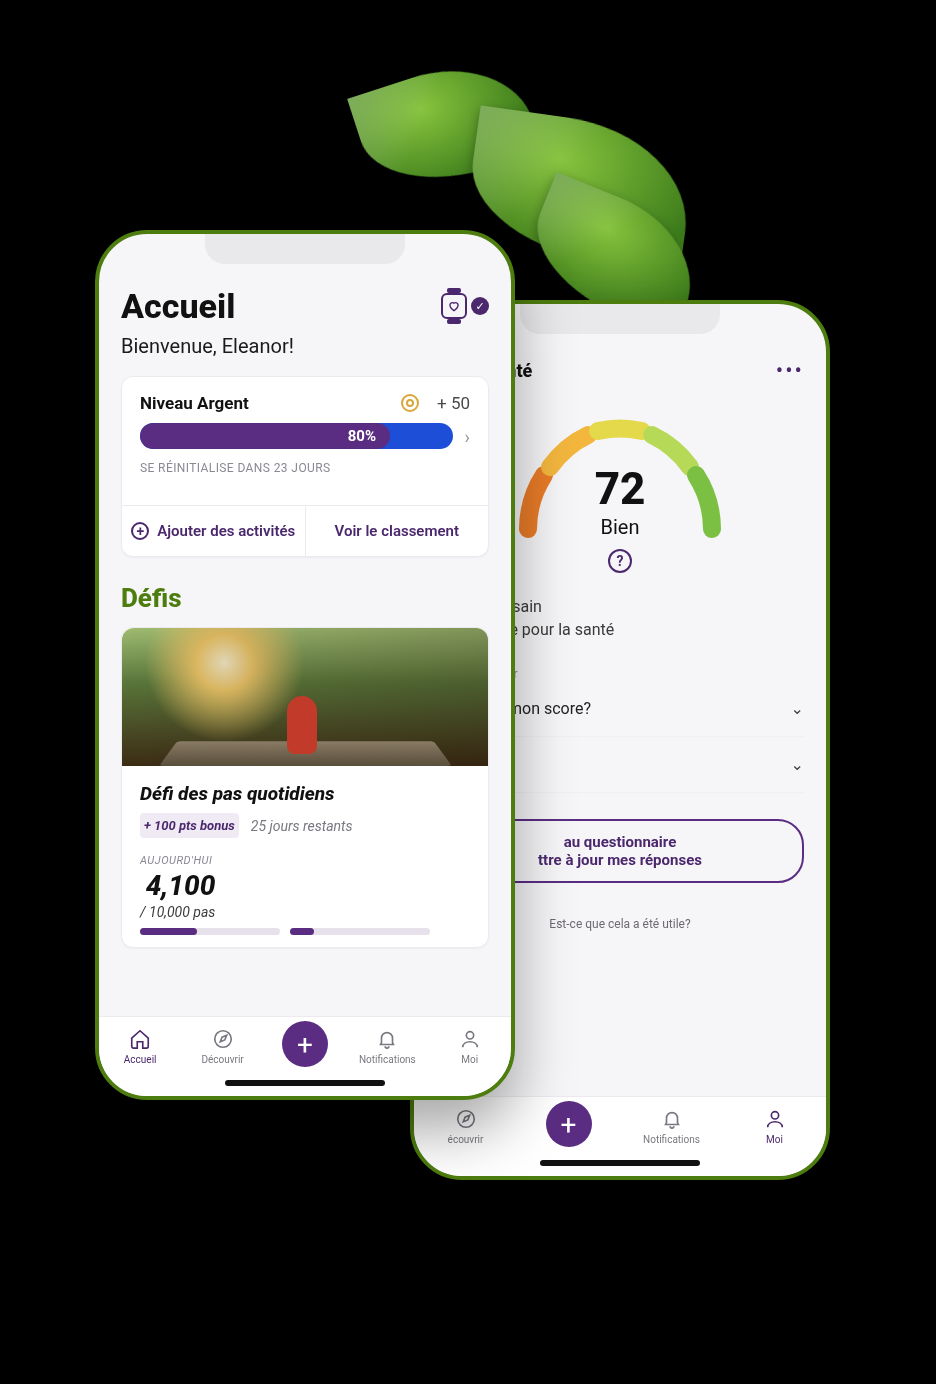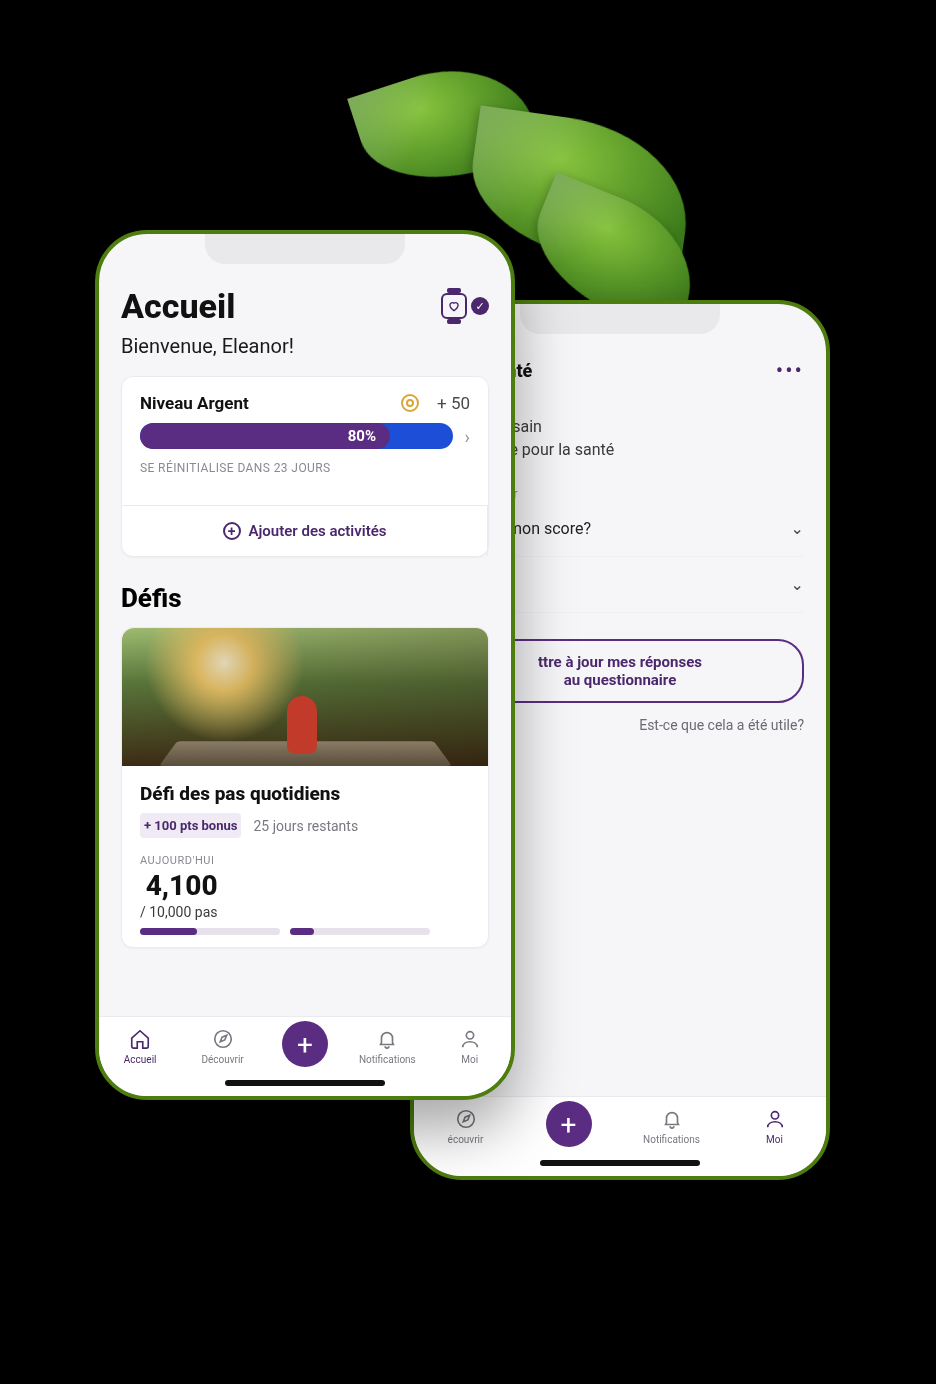--- a/index.html
+++ b/index.html
@@ -74,31 +74,31 @@
   .progress-fill{height:100%;background:#5a2d82;border-radius:14px;position:relative;}
   .progress-label{position:absolute;right:14px;top:50%;transform:translateY(-50%);color:#fff;font-weight:700;font-size:15px;}
   .chev{color:#9a98a0;font-size:18px;}
   .reset-note{font-size:12px;letter-spacing:.4px;color:#8b8893;margin-top:12px;}
 
   .split-actions{display:flex;border-top:1px solid #eceaee;margin-top:14px;}
   .action{flex:1;text-align:center;padding:16px 8px;color:#4b286d;font-weight:600;font-size:15px;}
   .action.left{border-right:1px solid #eceaee;display:flex;align-items:center;justify-content:center;gap:8px;}
   .plus-circ{width:18px;height:18px;border:2px solid #4b286d;border-radius:50%;display:flex;align-items:center;justify-content:center;font-size:14px;line-height:1;}
 
-  .section-h { font-size:26px; font-weight:800; color:#000000; margin:26px 0 14px;}
+  .section-h { font-size:26px; font-weight:800; color:#4d7c0f; margin:26px 0 14px;}
   .challenge .cover { height:138px; border-radius:12px 12px 0 0; background:
     linear-gradient(90deg, rgba(80,45,10,.1), rgba(40,20,5,.3)),
     radial-gradient(circle at 28% 25%, #fff7d6 0%, #f4cf6e 10%, transparent 28%),
     linear-gradient(180deg, #a8cc7d 0%, #5a7d3f 40%, #3a2b16 100%);
     position:relative; overflow:hidden;
   }
   .challenge .cover::after{content:"";position:absolute;left:45%;bottom:12px;width:30px;height:58px;background:#c23b2a;border-radius:16px 16px 8px 8px;}
   .challenge .cover::before{content:"";position:absolute;left:10%;right:10%;bottom:0;height:40px;background:linear-gradient(180deg,#8a7c66,#5a4f3c);border-radius:4px;transform:perspective(200px) rotateX(45deg);transform-origin:bottom;}
 
-  .challenge-body{padding:16px 18px 12px;}
+  .challenge-body{padding:16px 18px 12px;font-style:italic;}
   .ch-title{font-size:19px;font-weight:800;color:#111;}
   .meta-row{display:flex;align-items:center;gap:12px;margin-top:8px;}
   .bonus-pill{background:#efeaf4;color:#4b286d;font-weight:700;font-size:13px;padding:5px 4px;border-radius:4px;}
   .meta-text{color:#7a7780;font-size:14px;}
   .stats{display:flex;gap:32px;margin-top:16px;}
   .stat .label{font-size:11px;letter-spacing:.5px;color:#8b8893;}
   .stat .big{font-size:28px;font-weight:800;color:#111;margin-top:2px;text-align:right;}
   .stat .sub{font-size:14px;color:#3b3b3b;margin-top:2px;}
   .mini-prog{display:flex;gap:10px;margin-top:8px;}
   .mini-prog > div{height:7px;border-radius:4px;}
@@ -126,54 +126,70 @@
   .q-circ{margin-top:10px;width:24px;height:24px;border:2px solid #4b286d;border-radius:50%;color:#4b286d;display:flex;align-items:center;justify-content:center;font-size:14px;font-weight:700;}
   .back-body{padding:0 22px;}
   .desc{color:#3b3b3b;font-size:16px;margin-top:24px;}
   .tiny-divider{width:30px;height:1px;background:#d7d3db;margin:16px 0 10px;}
   .updated{color:#8b8893;font-size:13px;}
   .acc-row{display:flex;align-items:center;justify-content:space-between;padding:18px 0;border-bottom:1px solid #f1eef4;}
   .acc-row:first-of-type{margin-top:24px;border-top:1px solid #f1eef4;}
   .acc-label{color:#222;font-size:16px;}
   .chev-down{color:#4a4a4a;}
   .outline-btn{margin-top:26px;border:2px solid #5a2d82;border-radius:26px;color:#4b286d;font-weight:700;text-align:center;padding:12px 14px;font-size:15px;}
-  .helpful{text-align:right;color:#6e6a75;font-size:14px;margin-top:14px;}
+  .helpful{text-align:center;color:#6e6a75;font-size:12px;margin-top:34px;}
 </style>
 </head>
 <body>
 
 <div class="leaf l1"></div>
 <div class="leaf l2"></div>
 <div class="leaf l3"></div>
 
 <div class="phone back">
   <div class="notch"></div>
   <div class="screen">
     <div class="back-header">
       <div class="back-title">Score santé</div>
       <div class="dots">•••</div>
     </div>
+    <div class="gauge-wrap">
+      <div class="gauge">
+        <svg viewBox="0 0 240 140" width="240" height="140">
+          <g fill="none" stroke-width="18" stroke-linecap="round">
+            <path d="M 28 128 A 100 100 0 0 1 44 74" stroke="#e97c28"></path>
+            <path d="M 50 66 A 100 100 0 0 1 88 34" stroke="#f3b73e"></path>
+            <path d="M 98 30 A 100 100 0 0 1 142 30" stroke="#e4d94b"></path>
+            <path d="M 152 34 A 100 100 0 0 1 190 66" stroke="#b6d957"></path>
+            <path d="M 196 74 A 100 100 0 0 1 212 128" stroke="#7bc043"></path>
+          </g>
+        </svg>
+      </div>
+      <div class="score">72</div>
+      <div class="score-label">Bien</div>
+      <div class="q-circ">?</div>
+    </div>
     <div class="back-body">
       <div class="desc">ode de vie sain</div>
       <div class="desc" style="margin-top:4px">aible risque pour la santé</div>
       <div class="tiny-divider"></div>
       <div class="updated">Mis à jour hier</div>
 
       <div class="acc-row">
         <span class="acc-label">st calculé mon score?</span>
         <span class="chev-down">⌄</span>
       </div>
       <div class="acc-row">
         <span class="acc-label">otre score</span>
         <span class="chev-down">⌄</span>
       </div>
 
       <div class="outline-btn">
+        <div>au questionnaire</div>
         <div>ttre à jour mes réponses</div>
-        <div>au questionnaire</div>
       </div>
       <div class="helpful">Est-ce que cela a été utile?</div>
     </div>
   </div>
 
   <div class="bottom-nav">
     <div class="nav-item">
       <span class="nav-icon">
           <svg viewBox="0 0 24 24">
             <circle cx="12" cy="12" r="9"></circle>
@@ -241,20 +257,23 @@
             </div>
             <span class="chev">›</span>
           </div>
           <div class="reset-note">SE RÉINITIALISE DANS 23 JOURS</div>
         </div>
         <div class="split-actions">
           <div class="action left">
             <span class="plus-circ">+</span>
             <span>Ajouter des activités</span>
           </div>
+          <div class="action">
+            <span>Voir le classement</span>
+          </div>
         </div>
       </div>
 
       <div class="section-h">Défis</div>
 
       <div class="card challenge">
         <div class="cover"></div>
         <div class="challenge-body">
           <div class="ch-title">Défi des pas quotidiens</div>
           <div class="meta-row">

